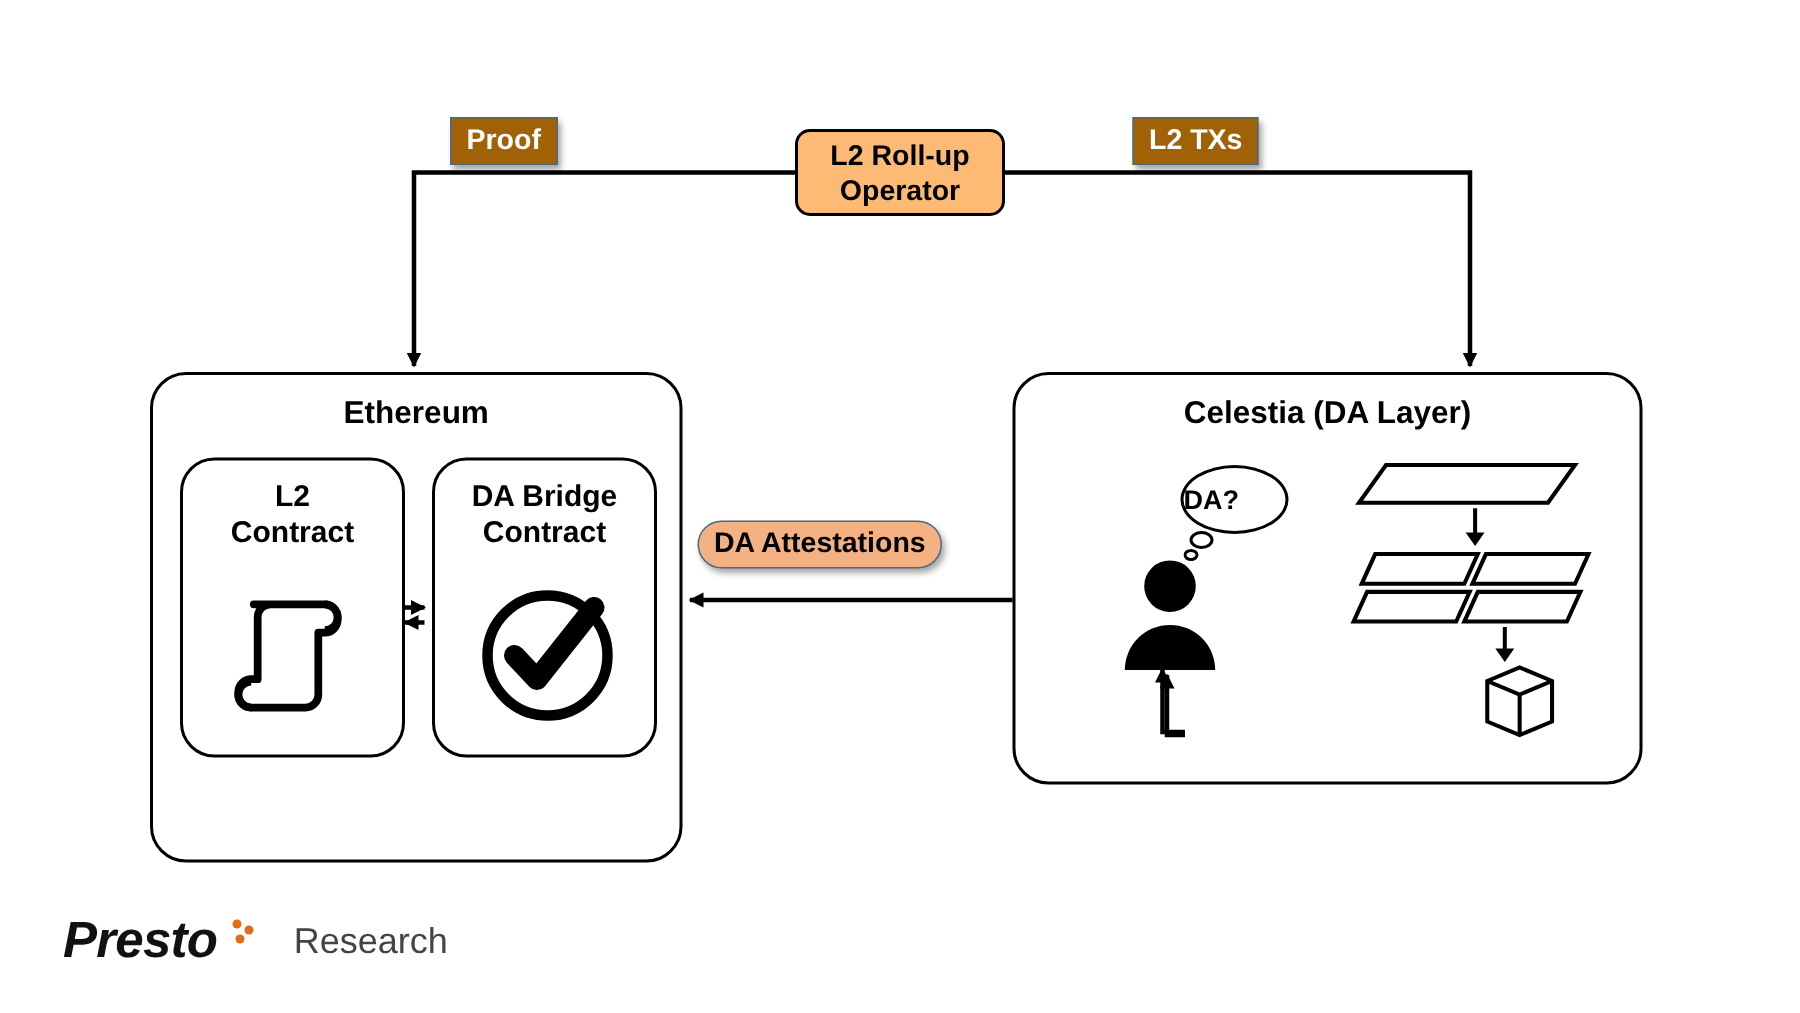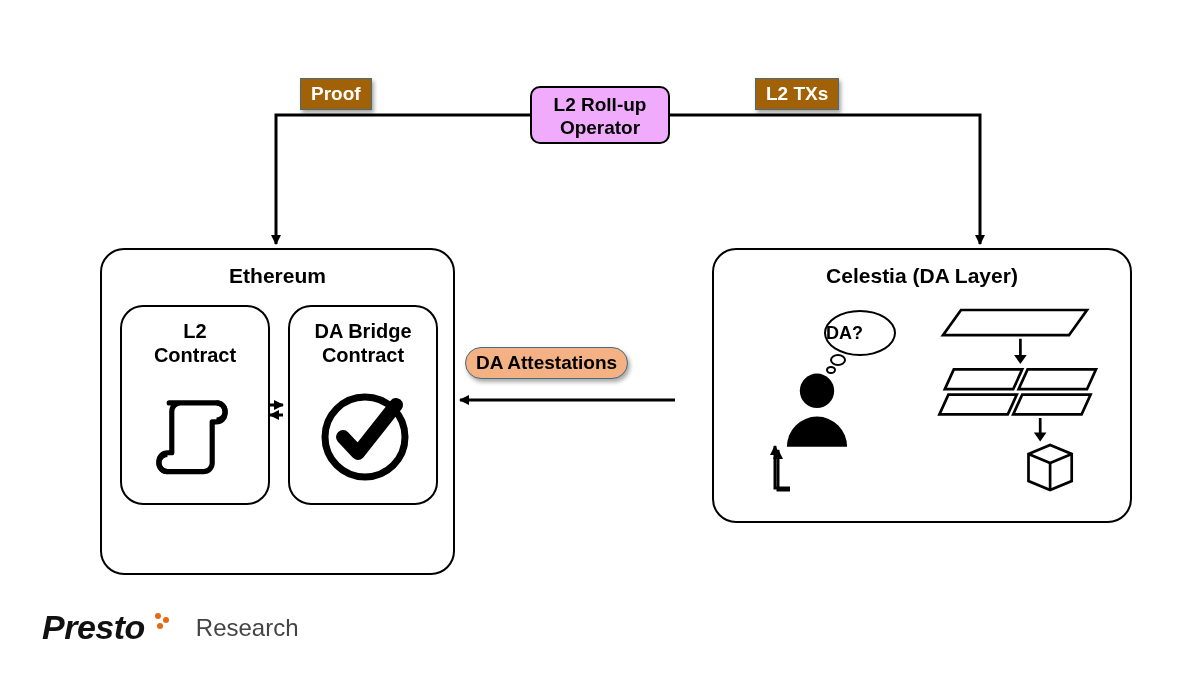--- a/index.html
+++ b/index.html
@@ -3,21 +3,21 @@
 <meta charset="utf-8">
 <style>
   * { box-sizing: border-box; margin: 0; padding: 0; }
   html, body { width: 1200px; height: 675px; font-family: Arial, Helvetica, sans-serif; background: #fff; }
   .canvas { position: relative; width: 1200px; height: 675px; }
 
   .node-box {
     position: absolute;
     border: 2.5px solid #000;
     border-radius: 10px;
-    background: #f0abfc;
+    background: #fdba74;
     text-align: center;
     font-weight: 700;
   }
   .inner-box {
     position: absolute;
     border: 2.5px solid #000;
     border-radius: 23px;
     background: #fff;
     text-align: center;
     font-weight: 700;
@@ -105,21 +105,21 @@
         <div>Contract</div>
       </div>
 
       <svg viewBox="0 0 100 100" width="100" height="100" style="position:absolute; left:25px; top:80px;">
         <circle cx="50" cy="50" r="40" fill="none" stroke="#000" stroke-width="7"></circle>
         <path d="M28 50 l15 16 l38 -48" fill="none" stroke="#000" stroke-width="14" stroke-linecap="round" stroke-linejoin="round"></path>
       </svg>
     </div>
   </div>
 
-  <div class="big-box" style="left:675px; top:248px; width:420px; height:275px;margin-left:37px;">
+  <div class="big-box" style="left:675px; top:248px; width:420px; height:275px;">
     <div class="big-title" style="left:0; right:0; top:14px; text-align:center;">Celestia (DA Layer)</div>
 
     <svg viewBox="0 0 100 100" width="86" height="86" style="position:absolute; left:60px; top:115px;">
       <circle cx="50" cy="30" r="20" fill="#000"></circle>
       <path d="M15 95 a35 35 0 0 1 70 0 z" fill="#000"></path>
     </svg>
 
     <div class="speech" style="left:110px; top:60px; width:72px; height:46px;">
       <span>DA?</span>
     </div>

